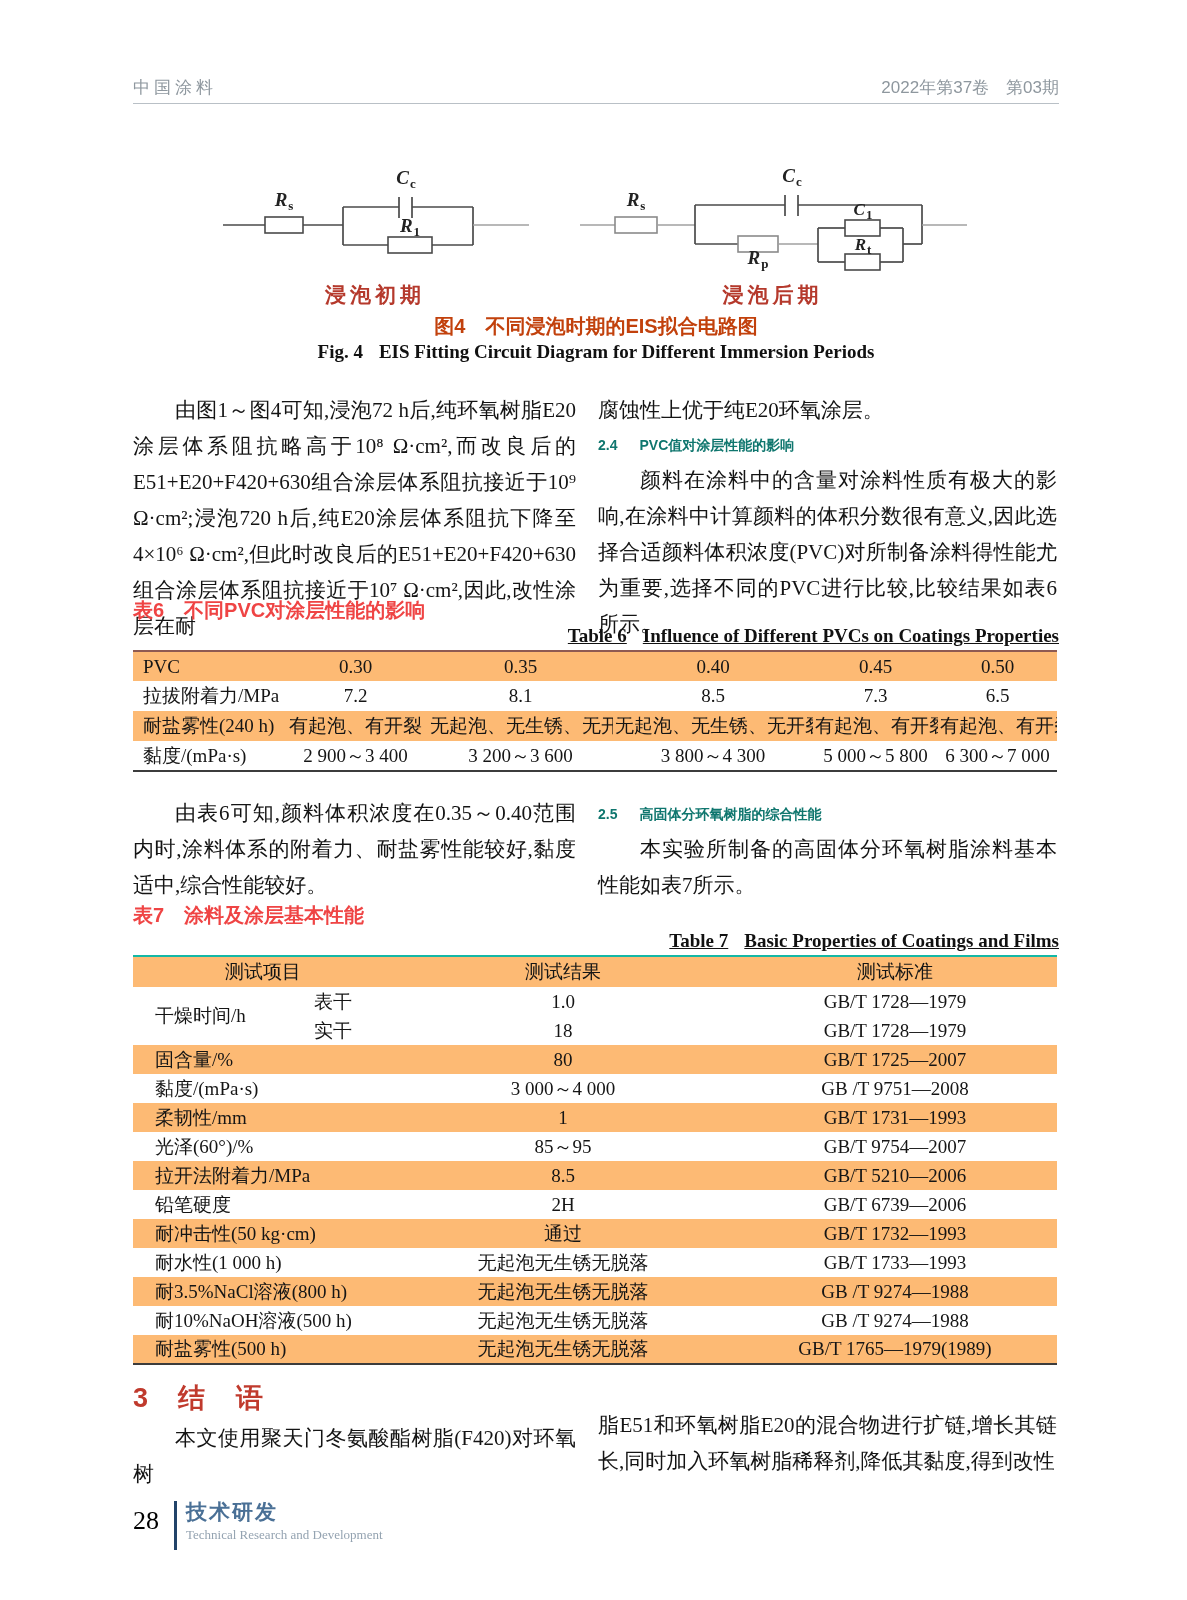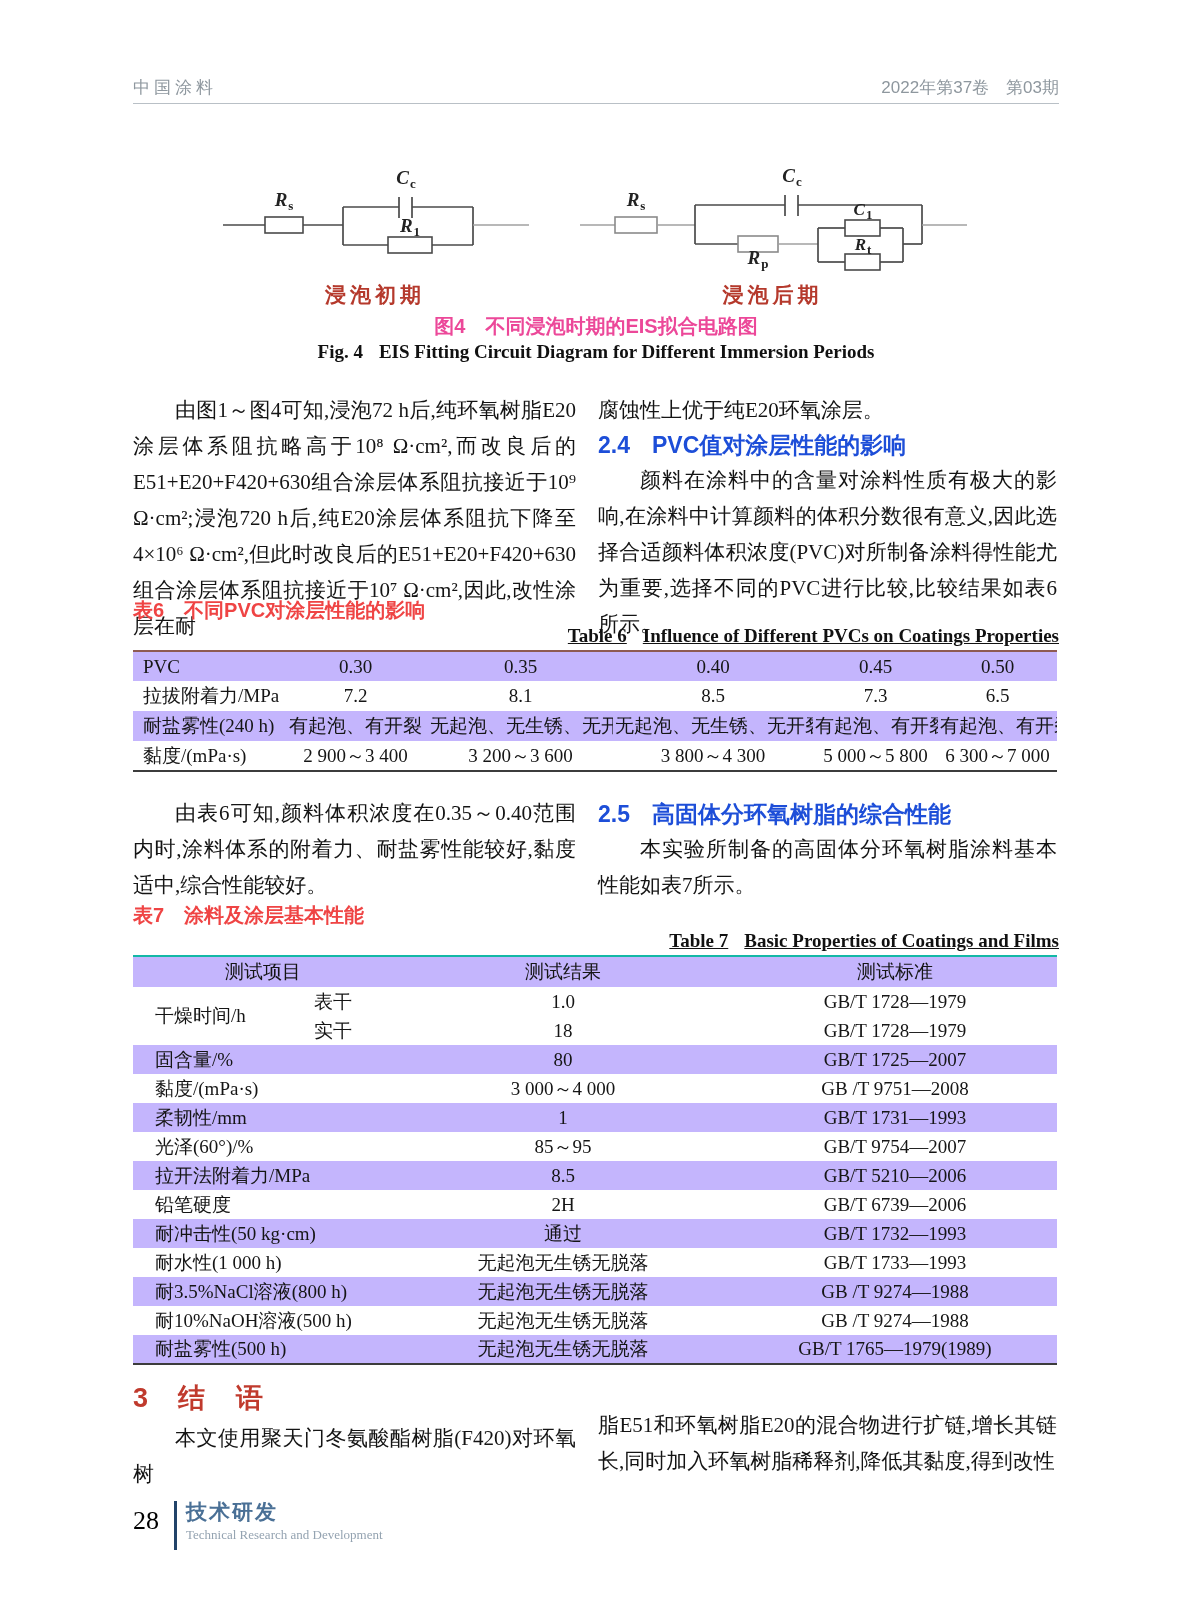--- a/index.html
+++ b/index.html
@@ -17,45 +17,45 @@
   
   .circuit{position:absolute;}
   .circuit svg{position:absolute;left:0;top:0;}
   .clabel{position:absolute;transform:translateX(-50%);white-space:nowrap;
     font-family:"Liberation Serif","DejaVu Serif",serif;font-weight:bold;font-style:italic;
     font-size:19px;color:#222;line-height:20px;}
   .clabel .sub{font-size:13px;font-style:normal;font-weight:bold;vertical-align:-4px;margin-left:1px;}
   .imm-caption{color:#b5392c;font-size:21px;font-weight:bold;
     text-align:center;font-family:"Liberation Serif","DejaVu Serif",serif;letter-spacing:4px;}
   .figcap-zh{left:133px;right:128px;top:313px;text-align:center;font-weight:bold;font-size:20px;
-    font-family:"Liberation Sans","DejaVu Sans",sans-serif;color:#ec4899;}
+    font-family:"Liberation Sans","DejaVu Sans",sans-serif;color:#c2410c;}
   .figcap-en{left:133px;right:128px;top:341px;text-align:center;font-weight:bold;font-size:19px;
     font-family:"Liberation Serif","DejaVu Serif",serif;color:#111;}
   .cap-label{margin-right:16px;}
   
   .bodycol{width:443px;font-size:21px;line-height:36px;text-align:justify;color:#141414;}
   .col-l{left:133px;}
   .col-r{left:598px;width:459px;}
   .indent{text-indent:2em;}
   .red-h{font-family:"Liberation Sans","DejaVu Sans",sans-serif;font-weight:bold;
-    color:#1d4ed8;font-size:23px;line-height:34px;}
+    color:#0f766e;font-size:14px;line-height:34px;}
   .red-h .h-num{margin-right:22px;}
   .sec3-h{font-family:"Liberation Sans","DejaVu Sans",sans-serif;font-weight:bold;
     color:#c03a2d;font-size:27px;line-height:32px;letter-spacing:2px;}
   .sec3-h .h-num{margin-right:28px;}
   
   .tbl-title-zh{left:133px;right:128px;text-align:left;font-weight:bold;font-size:20px;
     font-family:"Liberation Sans","DejaVu Sans",sans-serif;color:#ef4444;}
   .tbl-title-en{left:133px;right:128px;text-align:right;font-weight:bold;font-size:19px;
     font-family:"Liberation Serif","DejaVu Serif",serif;color:#111;text-decoration:underline;}
   
   table{border-collapse:collapse;table-layout:fixed;}
   .datatable{position:absolute;left:133px;width:924px;font-size:19px;color:#151515;}
   .datatable td{padding:0 2px;vertical-align:middle;text-align:center;overflow:hidden;white-space:nowrap;}
-  .pink{background:#c4b5fd;font-family:Liberation Serif, serif;}
+  .pink{background:#fdba74;font-family:Liberation Serif, serif;}
   #table6{top:650px;border-top:2px solid #8e5a52;border-bottom:2px solid #3c3c3c;}
   #table6 tr{height:30px;}
   #table6 td.lbl{text-align:left;padding-left:10px;}
   #table7{top:955px;border-top:2px solid #14b8a6;border-bottom:2px solid #3c3c3c;}
   #table7 tr{height:29px;}
   #table7 tr.hd{height:31px;}
   #table7 td.item{text-align:left;padding-left:22px;}
   
   .footer-num{left:133px;top:1506px;font-size:26px;color:#000000;font-family:"Liberation Serif","DejaVu Serif",serif;}
   .footer-bar{left:174px;top:1501px;width:3px;height:49px;background:#224369;}

